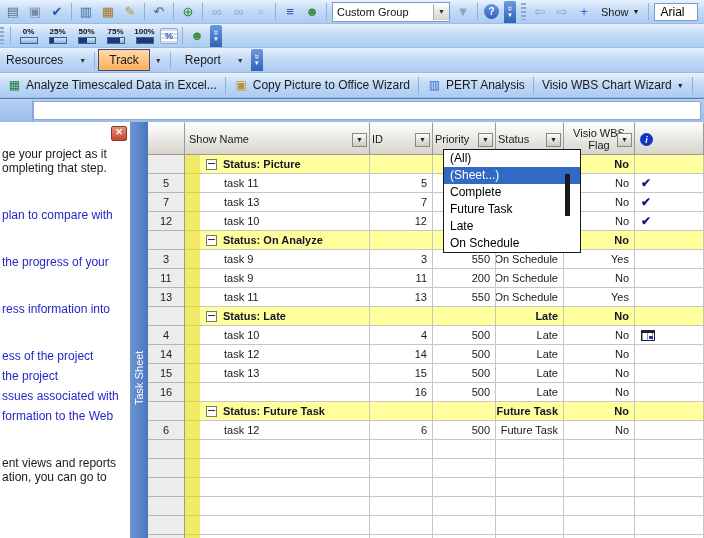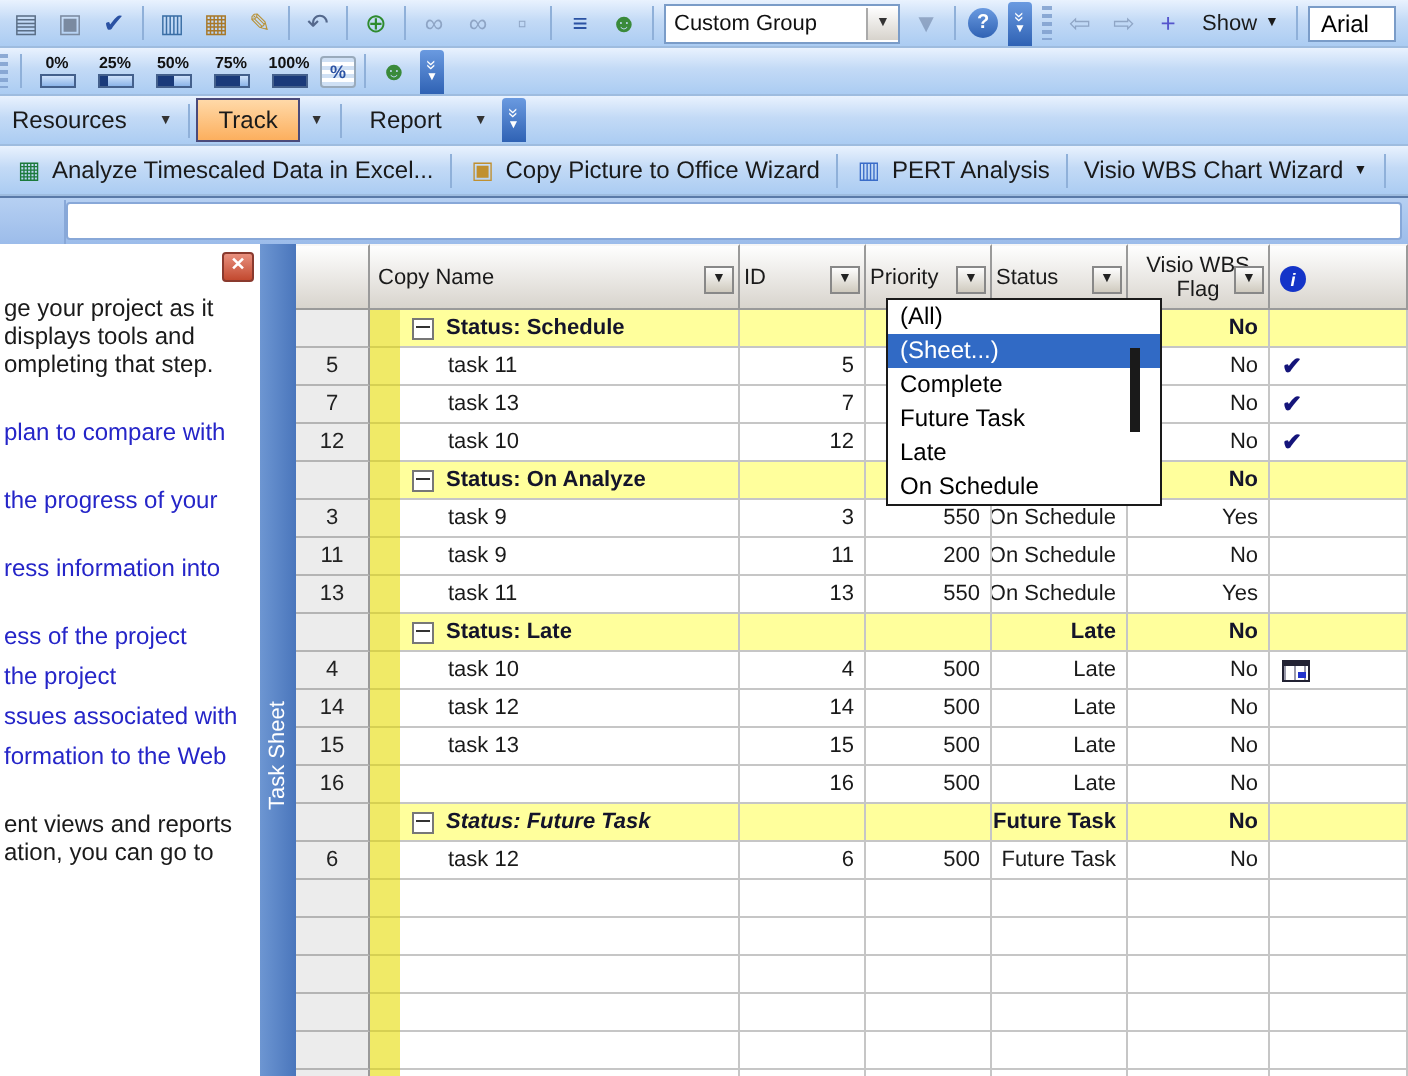--- a/index.html
+++ b/index.html
@@ -62,21 +62,21 @@
     background:#fff;font-size:11px;padding:0 3px;box-sizing:border-box;border-radius:2px;font-family:inherit}
 
   
   #pane{position:absolute;left:0;top:122px;width:130px;height:416px;background:#fff;overflow:hidden}
   #pane-close{position:absolute;top:4px;right:3px;width:14px;height:13px;
     background:linear-gradient(#e8907e,#c2492f);border:1px solid #8a3a2e;border-radius:2px;
     color:#fff;font-size:9px;line-height:11px;text-align:center;font-weight:bold;cursor:default}
   #pane-lines{position:absolute;top:26px;left:2px;right:0}
   .pane-line{font-size:12px;line-height:13px;white-space:nowrap;color:#1a1a1a;overflow:hidden}
   .pane-line.link{color:#2525c8}
-  .mt-item{margin-top:21px}.mt-sub{margin-top:7px}.mt-para{margin-top:1px}
+  .mt-item{margin-top:34px}.mt-sub{margin-top:7px}.mt-para{margin-top:1px}
 
   
   #viewbar{position:absolute;left:130px;top:122px;width:18px;height:416px;
     background:linear-gradient(to right,#6d96d2,#4a76bc);border-right:1px solid #3a5a8a}
   #viewbar-label{position:absolute;top:205px;left:1px;width:16px;height:78px;
     writing-mode:vertical-rl;transform:rotate(180deg);color:#fff;font-size:11px;line-height:16px}
 
   
   #grid{position:absolute;left:148px;top:122px;width:556px;height:416px;background:#fff;
     overflow:hidden;font-size:11px}
@@ -241,21 +241,20 @@
 
   <div id="entrybar">
     <div id="entry-left"></div>
     <input id="entry-input" type="text" value="" style="">
   </div>
 
   <div id="pane">
     <div id="pane-close">✕</div>
     <div id="pane-lines">
         <div class="pane-line">ge your project as it</div>
-        <div class="pane-line mt-para">displays tools and</div>
         <div class="pane-line mt-para">ompleting that step.</div>
         <div class="pane-line link mt-item">plan to compare with</div>
         <div class="pane-line link mt-item">the progress of your</div>
         <div class="pane-line link mt-item">ress information into</div>
         <div class="pane-line link mt-item">ess of the project</div>
         <div class="pane-line link mt-sub">the project</div>
         <div class="pane-line link mt-sub">ssues associated with</div>
         <div class="pane-line link mt-sub">formation to the Web</div>
         <div class="pane-line mt-item">ent views and reports</div>
         <div class="pane-line mt-para">ation, you can go to</div>
@@ -263,21 +262,21 @@
   </div>
 
   <div id="viewbar">
     <div id="viewbar-label">Task Sheet</div>
   </div>
 
   <div id="grid">
     <div id="ghead">
         <div class="hcell" style="width: 37px;"></div>
         <div class="hcell hleft" style="width: 185px;">
-          <span>Copy Name</span>
+          <span>Show Name</span>
           <span class="harrow">▼</span>
         </div>
         <div class="hcell" style="width: 63px;">
           <span>ID</span>
           <span class="harrow">▼</span>
         </div>
         <div class="hcell" style="width: 63px;">
           <span>Priority</span>
           <span class="harrow">▼</span>
         </div>
@@ -292,21 +291,21 @@
         <div class="hcell" style="width: 69px;">
           <span class="info-badge">i</span>
         </div>
       </div>
     <div id="gbody">
         <div class="grow group">
           <div class="cell c-num" style="width: 37px;"></div>
           <div class="cell c-band" style="width: 15px;"></div>
           <div class="cell c-name" style="width: 170px;">
             <span class="minusbox"></span>
-            <span>Status: Schedule</span>
+            <span>Status: Picture</span>
           </div>
           <div class="cell c-right" style="width: 63px;"></div>
           <div class="cell c-right" style="width: 63px;"></div>
           <div class="cell c-right" style="width: 68px;"></div>
           <div class="cell c-right" style="width: 71px;">No</div>
           <div class="cell c-info" style="width: 69px;"></div>
         </div>
         <div class="grow">
           <div class="cell c-num" style="width: 37px;">5</div>
           <div class="cell c-band" style="width: 15px;"></div>
@@ -437,21 +436,21 @@
           <div class="cell c-name" style="width: 170px;"></div>
           <div class="cell c-right" style="width: 63px;">16</div>
           <div class="cell c-right" style="width: 63px;">500</div>
           <div class="cell c-right" style="width: 68px;">Late</div>
           <div class="cell c-right" style="width: 71px;">No</div>
           <div class="cell c-info" style="width: 69px;"></div>
         </div>
         <div class="grow group">
           <div class="cell c-num" style="width: 37px;"></div>
           <div class="cell c-band" style="width: 15px;"></div>
-          <div class="cell c-name" style="width: 170px; font-style: italic;">
+          <div class="cell c-name" style="width: 170px;">
             <span class="minusbox"></span>
             <span>Status: Future Task</span>
           </div>
           <div class="cell c-right" style="width: 63px;"></div>
           <div class="cell c-right" style="width: 63px;"></div>
           <div class="cell c-right" style="width: 68px;">Future Task</div>
           <div class="cell c-right" style="width: 71px;">No</div>
           <div class="cell c-info" style="width: 69px;"></div>
         </div>
         <div class="grow">

